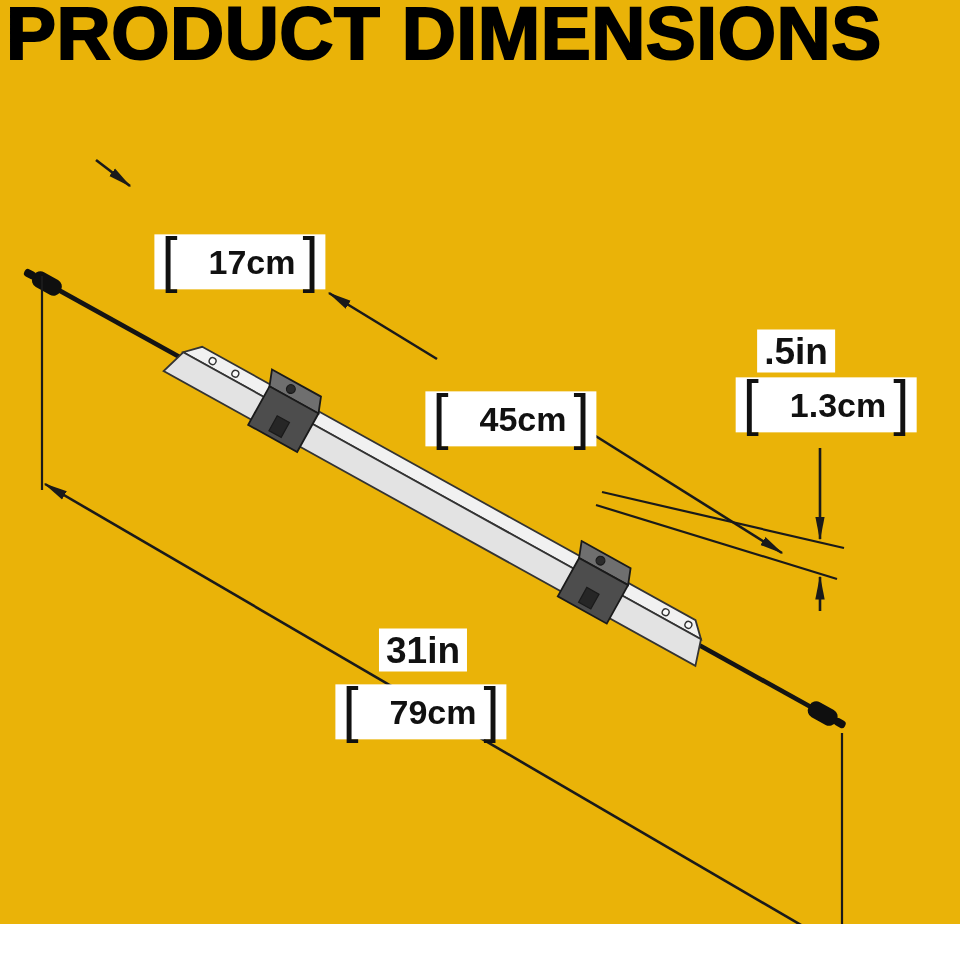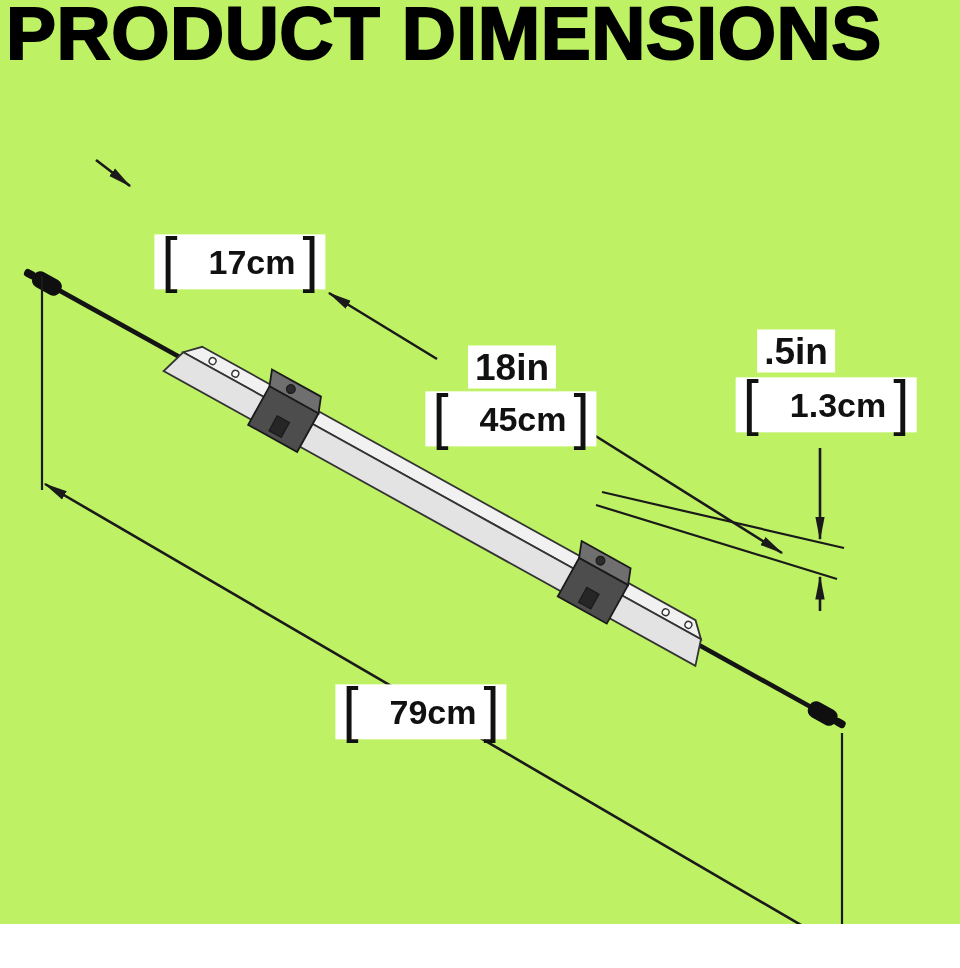--- a/index.html
+++ b/index.html
@@ -1,17 +1,17 @@
 <!DOCTYPE html>
 <html><head>
 <meta charset="utf-8">
 <style>
   html,body { margin:0; padding:0; background:#fff; }
   .stage {
-    position:relative; width:960px; height:924px; background:#bef264;
+    position:relative; width:960px; height:924px; background:#eab308;
     overflow:hidden; font-family:"Liberation Sans", sans-serif; color:#111;
   }
   .title {
     position:absolute; top:-4px; left:6px; margin:0;
     font-size:75px; font-weight:bold; letter-spacing:0.5px; line-height:1;
     color:#000; -webkit-text-stroke:2px #000; white-space:nowrap;
     font-family:"Liberation Sans", sans-serif;
   }
   .drawing { position:absolute; left:0; top:0; }
   .dim {
@@ -93,37 +93,37 @@
       <line x1="45" y1="484" x2="837" y2="946" marker-start="url(#arrow)" marker-end="url(#arrow)"></line>
     </g>
   </svg>
 
   <div class="dim sec" style="left:240px; top:262px">
     <span class="bk">[</span>
     <span class="val">17cm</span>
     <span class="bk">]</span>
   </div>
 
-  <div class="dim primary" style="left:512px; top:367px">
-    <span class="val">18in</span>
-  </div>
   <div class="dim sec" style="left:511px; top:419px">
     <span class="bk">[</span>
     <span class="val">45cm</span>
     <span class="bk">]</span>
   </div>
 
   <div class="dim primary" style="left:796px; top:351px">
     <span class="val">.5in</span>
   </div>
   <div class="dim sec" style="left:826px; top:405px">
     <span class="bk">[</span>
     <span class="val">1.3cm</span>
     <span class="bk">]</span>
   </div>
 
+  <div class="dim primary" style="left:423px; top:650px">
+    <span class="val">31in</span>
+  </div>
   <div class="dim sec" style="left:421px; top:712px">
     <span class="bk">[</span>
     <span class="val">79cm</span>
     <span class="bk">]</span>
   </div>
 
 </div>
 
 </body></html>

